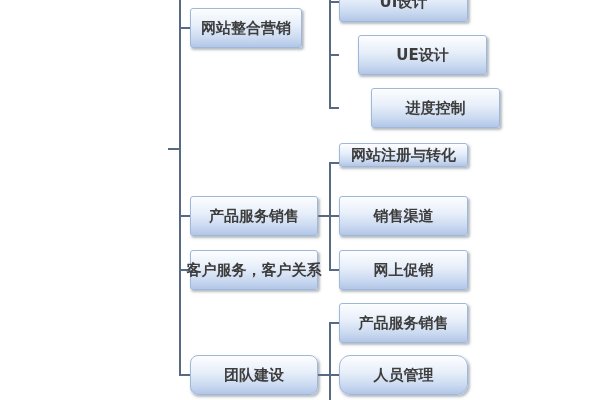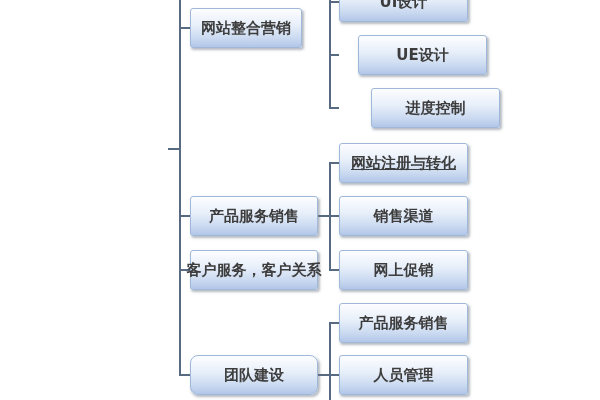--- a/index.html
+++ b/index.html
@@ -65,20 +65,20 @@
 
   <div class="box" style="left:190px; top:8px; width:112px; height:40px;">网站整合营销</div>
   <div class="box" style="left:190px; top:250px; width:128px; height:40px;">客户服务，客户关系</div>
   <div class="box" style="left:190px; top:196px; width:128px; height:40px;">产品服务销售</div>
   <div class="box" style="left:190px; top:355px; width:128px; height:40px;border-radius:8px;">团队建设</div>
 
   <div class="box" style="left:339px; top:-18px; width:129px; height:40px;">UI设计</div>
   <div class="box" style="left:358px; top:35px; width:129px; height:40px;">UE设计</div>
   <div class="box" style="left:339px; top:88px; width:129px; height:40px;margin-left:32px;">进度控制</div>
 
-  <div class="box" style="left:339px; top:143px; width:129px; height:40px;text-decoration:underline;">网站注册与转化</div>
+  <div class="box" style="left:339px; top:143px; width:129px; height:24px;">网站注册与转化</div>
   <div class="box" style="left:339px; top:196px; width:129px; height:40px;">销售渠道</div>
   <div class="box" style="left:339px; top:250px; width:129px; height:40px;">网上促销</div>
 
   <div class="box" style="left:339px; top:303px; width:129px; height:40px;">产品服务销售</div>
-  <div class="box" style="left:339px; top:355px; width:129px; height:40px;">人员管理</div>
+  <div class="box" style="left:339px; top:355px; width:129px; height:40px;border-radius:11px;">人员管理</div>
 
 </div>
 
 </body></html>

